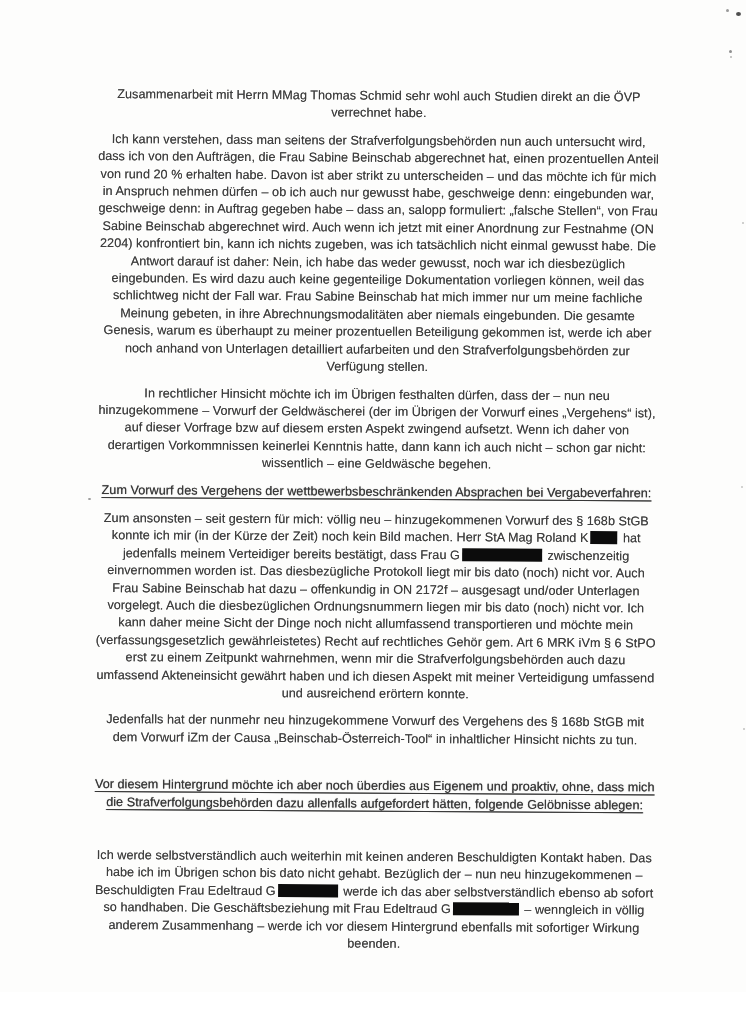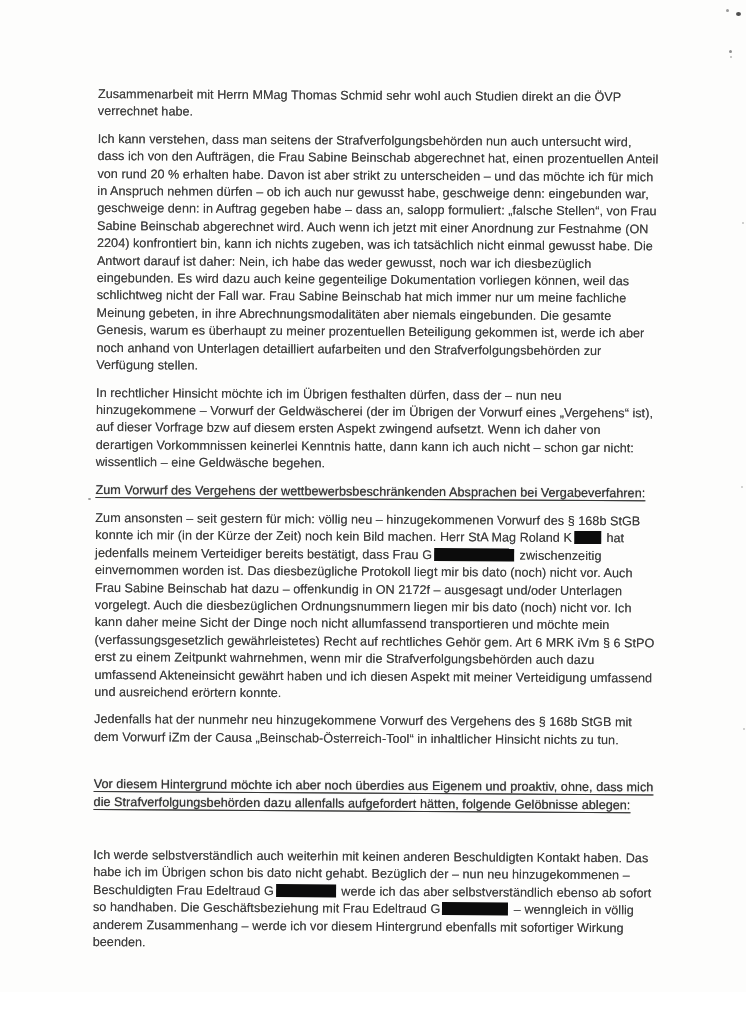--- a/index.html
+++ b/index.html
@@ -7,20 +7,21 @@
     width:746px;height:1015px;
     background:#ffffff;
     font-family:"Liberation Sans", sans-serif;
     overflow:hidden;
   }
   .page{
     position:relative;
     width:746px;height:992px;
     background:var(--paper,#fdfdfc);
     overflow:hidden;
+    text-align:center;
   }
   .content{
     position:absolute;
     left:98px;top:86px;width:562px;
     transform:rotate(0.35deg);
     transform-origin:0 0;
     color:var(--ink,#3e3e3e);
     font-size:12.6px;
     line-height:17.4px;
     letter-spacing:0.05px;

